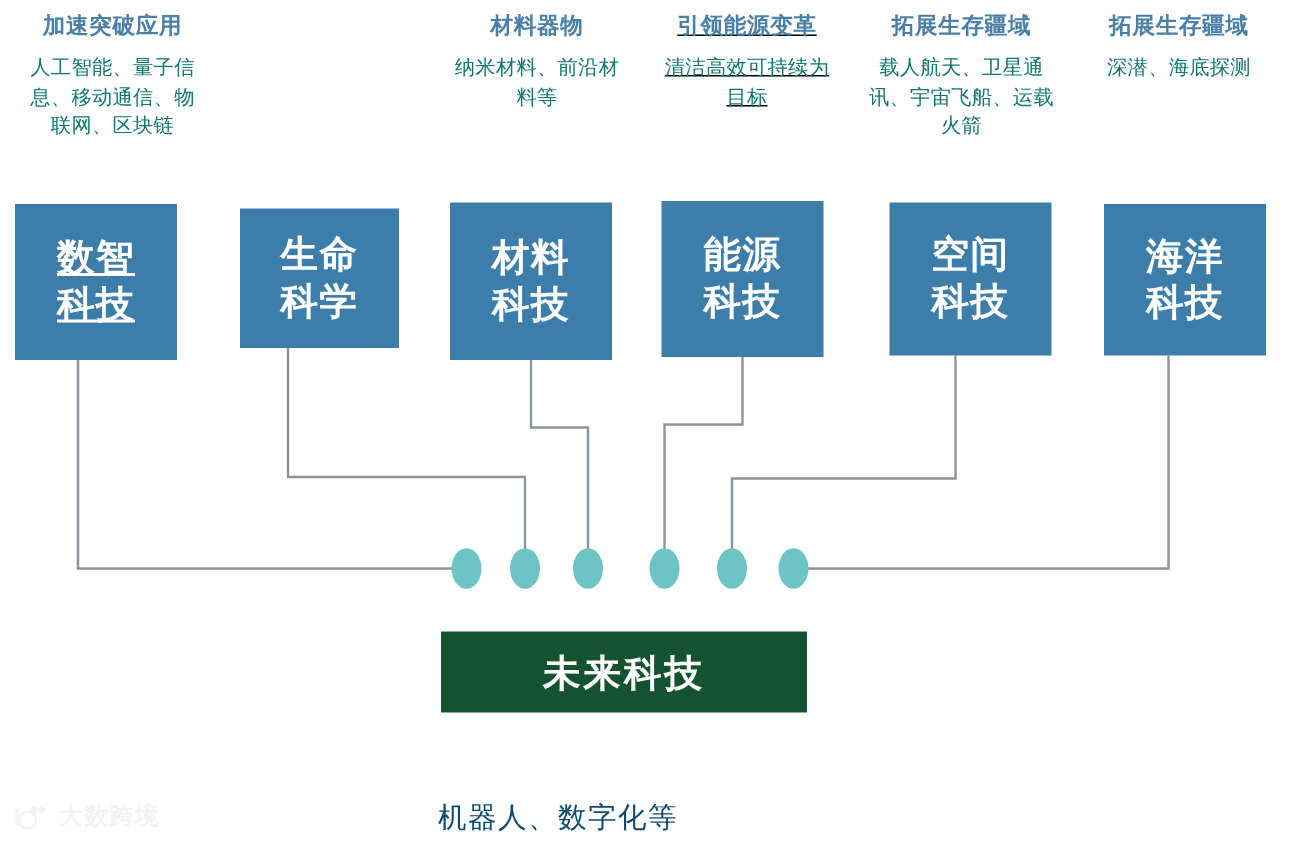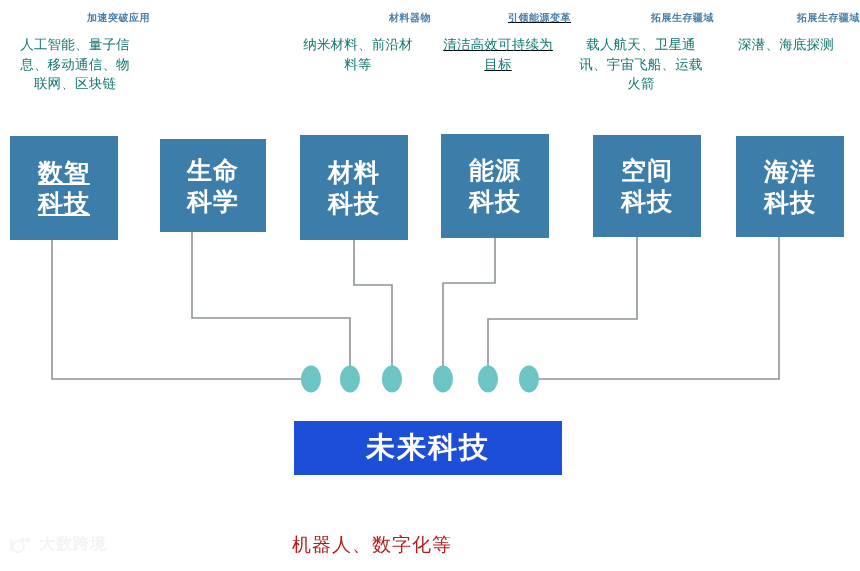--- a/index.html
+++ b/index.html
@@ -11,25 +11,24 @@
     position:relative;
   }
   #stage{position:relative;width:860px;height:571px;}
 
   
   .hdr-row{position:absolute;top:0;left:0;width:860px;height:125px;}
   .hdr-col{position:absolute;top:8px;text-align:center;}
   .hdr-title{
     color:#4a7fa8;
     font-weight:bold;
-    font-size:10px;
+    font-size:15px;
     line-height:20px;
     letter-spacing:0.5px;
     white-space:nowrap;
-    text-align:right;
   }
   .hdr-desc{
     color:#0f766e;
     font-size:13.5px;
     line-height:19.5px;
     margin-top:7px;
     letter-spacing:0.2px;
   }
 
   
@@ -47,40 +46,40 @@
     letter-spacing:1px;
   }
   .pillar span{display:block;}
 
   
   #wires{position:absolute;top:0;left:0;width:860px;height:571px;}
 
   
   .future-box{
     position:absolute;
-    left:294px;top:421px;width:268px;height:54px;
-    background:#1d4ed8;
+    left:294px;top:421px;width:244px;height:54px;
+    background:#14532d;
     color:#fff;
     font-weight:bold;
-    font-size:29px;
+    font-size:25px;
     letter-spacing:2px;
     display:flex;align-items:center;justify-content:center;
   }
   .sub-title{
     position:absolute;left:0;top:505px;width:860px;
     text-align:center;
     color:#3b6f94;
     font-weight:bold;
     font-size:17px;
     letter-spacing:1px;
   }
   .sub-desc{
     position:absolute;left:0;top:532px;width:744px;
     text-align:center;
-    color:#b91c1c;
+    color:#0c4a6e;
     font-size:19px;
     letter-spacing:1px;
   }
 
   
   .watermark{
     position:absolute;left:8px;top:534px;
     display:flex;align-items:center;gap:5px;
     opacity:.55;
   }

